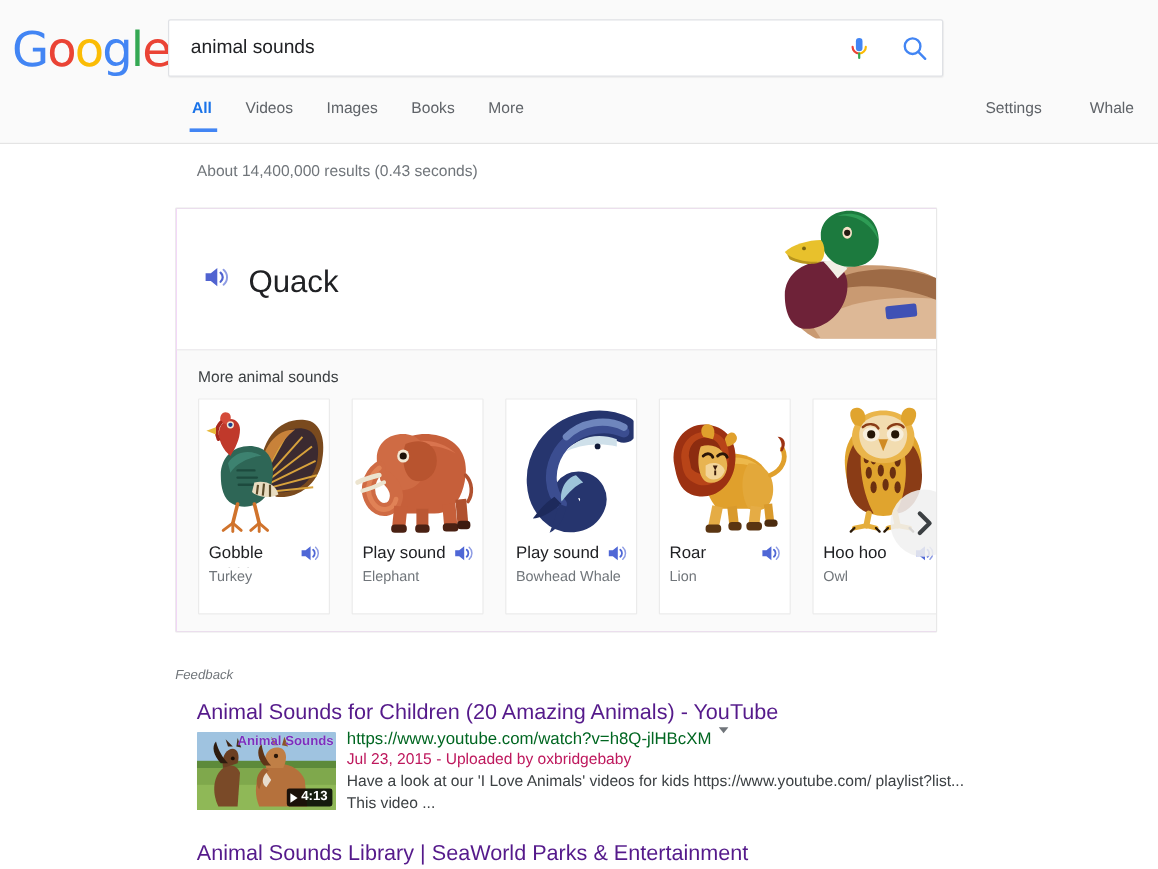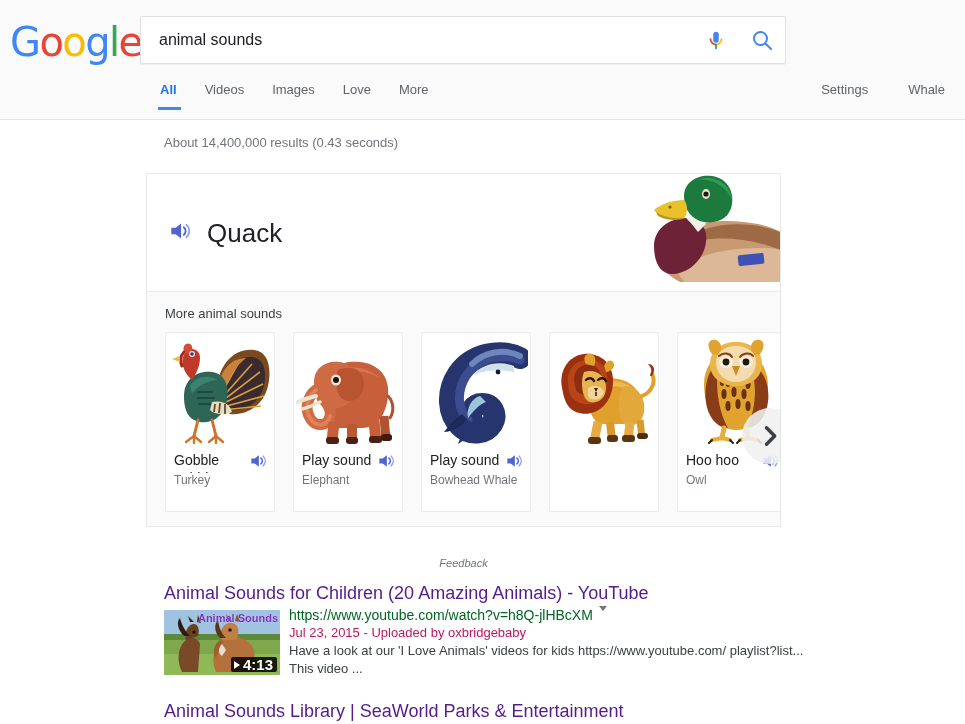--- a/index.html
+++ b/index.html
@@ -216,21 +216,21 @@
     align-items: center;
     justify-content: center;
     cursor: pointer;
     z-index: 5;
   }
 
   .feedback {
     position: absolute;
     left: 146px; top: 437px;
     width: 635px;
-    text-align: center;
+    text-align: left;
     font-size: 11px;
     font-style: italic;
     color: #70757a;
     cursor: pointer;
   }
 
   
   .result {
     position: absolute;
     left: 164px;
@@ -253,21 +253,21 @@
     position: relative;
     overflow: hidden;
     cursor: pointer;
     border-radius: 1px;
   }
   .thumb-badge {
     position: absolute;
     right: 3px; bottom: 3px;
     background: rgba(0,0,0,0.85);
     color: #fff;
-    font-size: 15px;
+    font-size: 11px;
     font-weight: bold;
     padding: 1px 4px 1px 3px;
     border-radius: 2px;
     display: flex;
     align-items: center;
     line-height: 13px;
   }
   .thumb-badge .tri {
     width: 0; height: 0;
     border-left: 6px solid #fff;
@@ -338,21 +338,21 @@
         <circle cx="10.5" cy="10.5" r="6.5" stroke="#4285f4" stroke-width="2" fill="none"></circle>
         <path d="M15.5 15.5L21 21" stroke="#4285f4" stroke-width="2" stroke-linecap="round"></path>
       </svg>
     </div>
   </div>
 
   <div class="tabs">
     <div class="tab active">All</div>
     <div class="tab">Videos</div>
     <div class="tab">Images</div>
-    <div class="tab">Love</div>
+    <div class="tab">Books</div>
     <div class="tab">More</div>
   </div>
 
   <div class="header-right">
     <div class="tab">Settings</div>
     <div class="tab">Whale</div>
   </div>
 </div>
 
 <div class="content">
@@ -581,20 +581,31 @@
               <path d="M88 82 L90 100" stroke="#d99a2c" stroke-width="7" stroke-linecap="butt"></path>
 
               <rect x="36" y="99" width="13" height="7" rx="3" fill="#5a3512"></rect>
               <rect x="55" y="97" width="11" height="7" rx="3" fill="#5a3512"></rect>
               <rect x="70" y="97" width="13" height="7" rx="3" fill="#5a3512"></rect>
               <rect x="85" y="95" width="11" height="6" rx="3" fill="#4c2c0f"></rect>
 
               <path d="M90 58 C100 54 104 44 100 36" stroke="#e0a02c" stroke-width="4" fill="none" stroke-linecap="round"></path>
               <path d="M100 38 C104 32 102 26 96 26 C100 30 100 34 98 38 Z" fill="#9c3112"></path>
             </svg>
+          </div>
+          <div class="card-meta">
+            <div class="card-action">Roar</div>
+            <div class="card-sub">Lion</div>
+            <span class="card-speaker">
+              <svg width="20" height="20" viewBox="0 0 24 24">
+                <path d="M4 9v6h4l5 4V5L8 9H4z" fill="#4f67d6"></path>
+                <path d="M15.5 8.5a4.5 4.5 0 0 1 0 7" stroke="#4f67d6" stroke-width="1.8" fill="none" stroke-linecap="round"></path>
+                <path d="M18 6a8 8 0 0 1 0 12" stroke="#8e9ce4" stroke-width="1.5" fill="none" stroke-linecap="round"></path>
+              </svg>
+            </span>
           </div>
         </div>
 
         <div class="card">
           <div class="card-art">
             <svg width="104" height="112" viewBox="0 0 104 112">
 
               <path d="M24 46 C24 26 38 12 56 12 C74 12 88 26 88 48 C88 72 76 92 56 92 C36 92 24 70 24 46 Z" fill="#e0a42e"></path>
 
               <path d="M70 26 C84 30 90 48 88 64 C86 80 76 90 66 90 C76 74 78 46 70 26 Z" fill="#8a3c16"></path>

